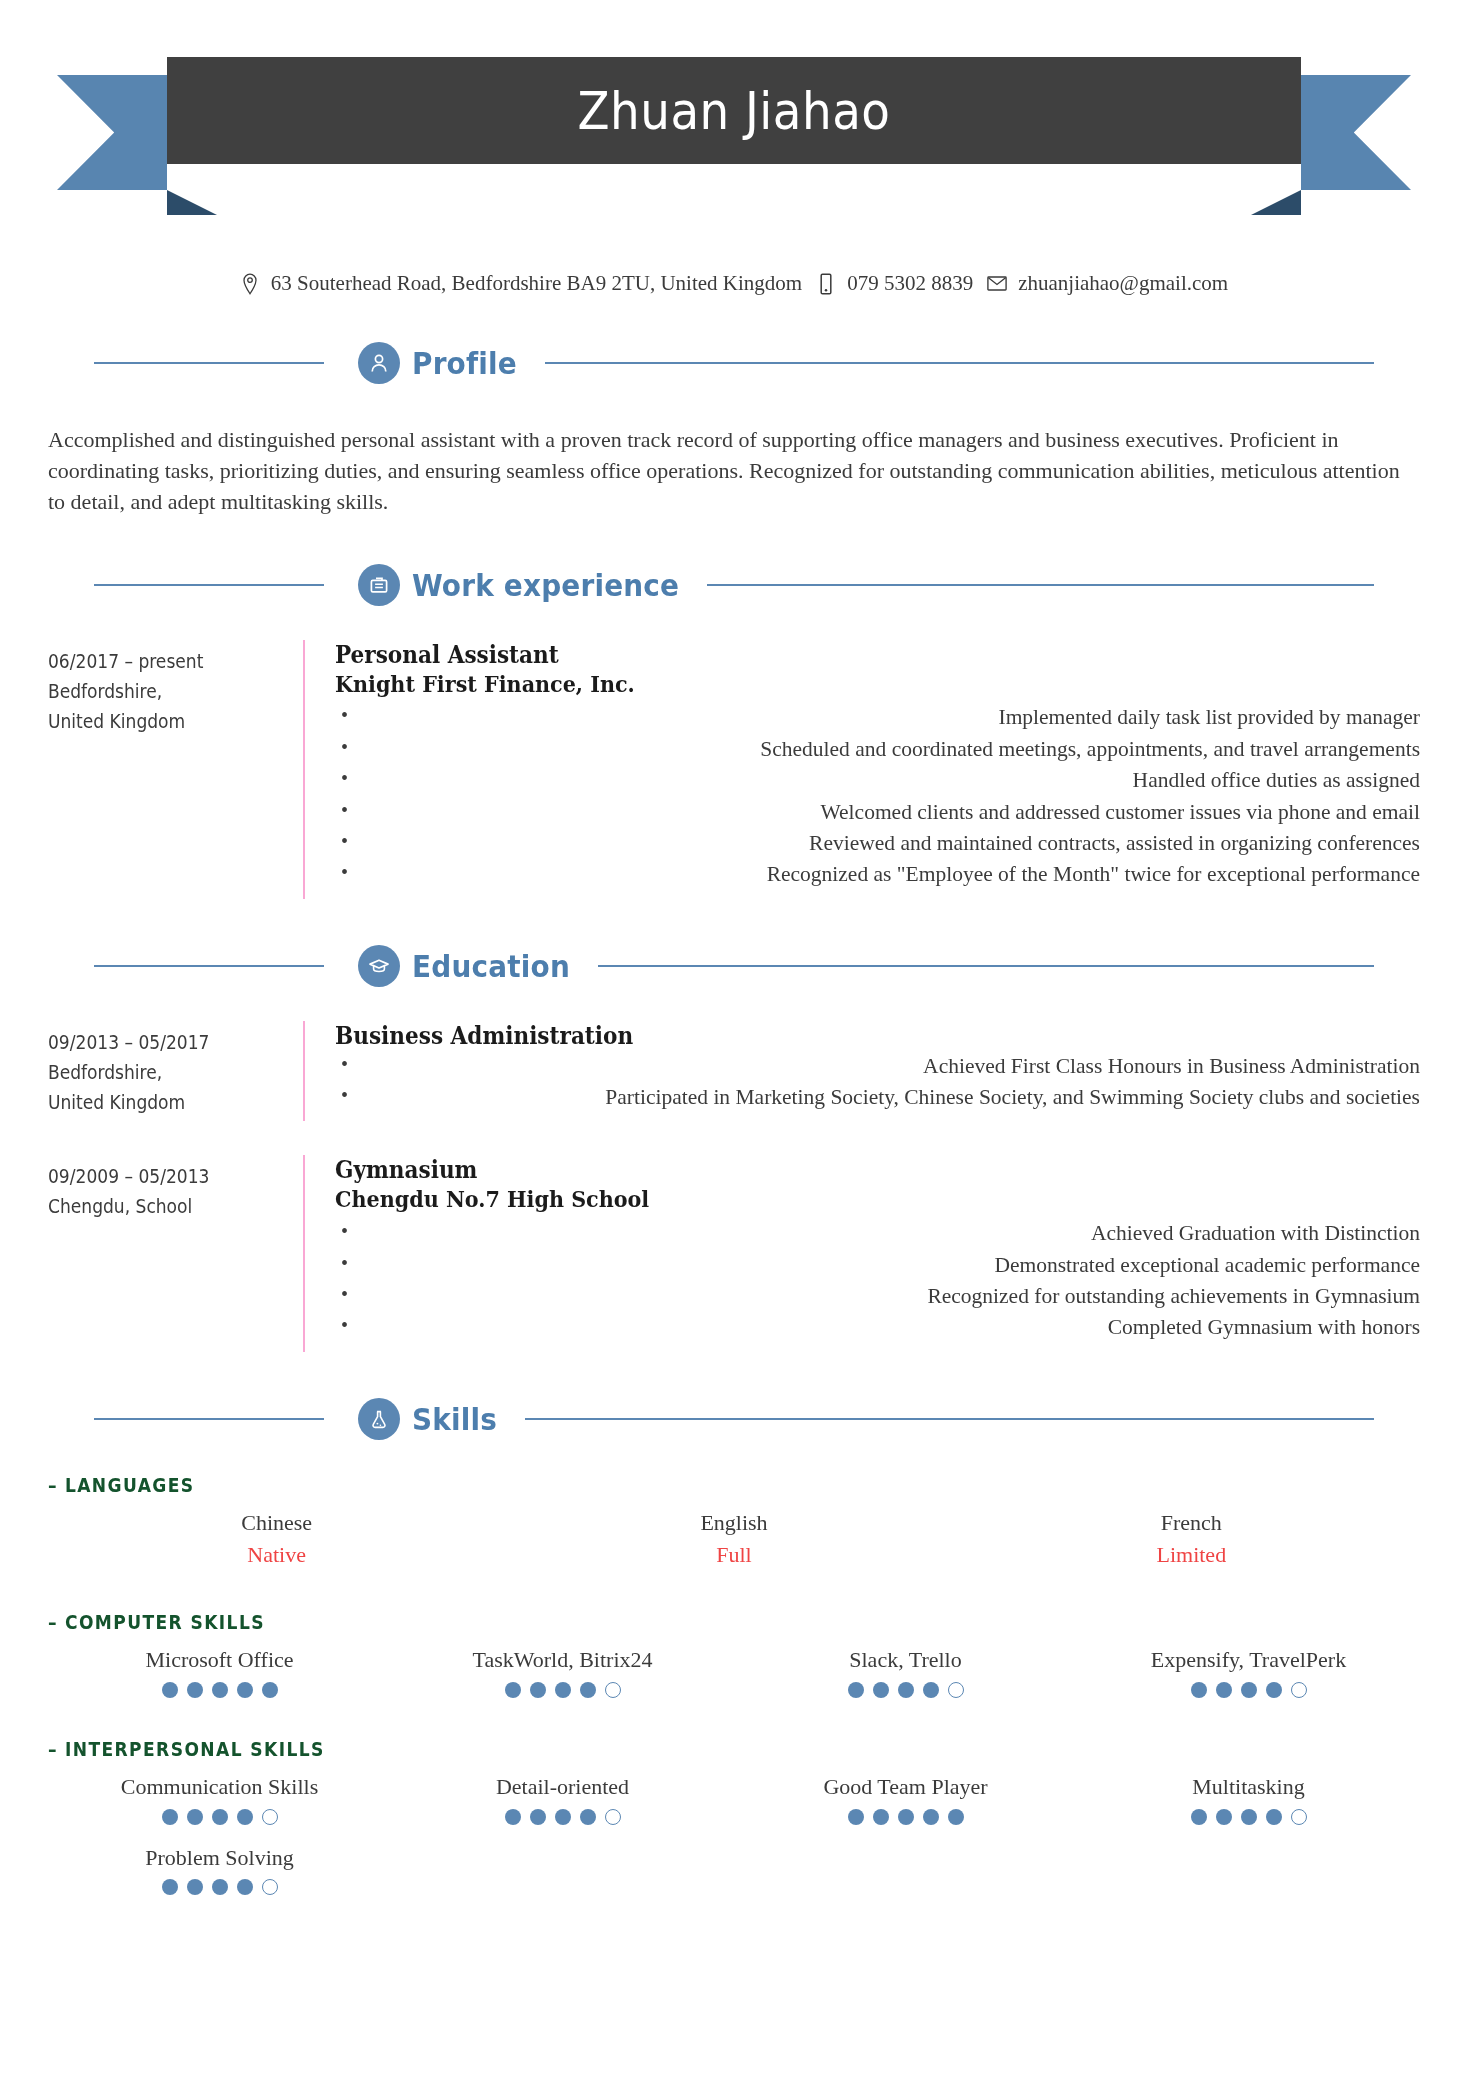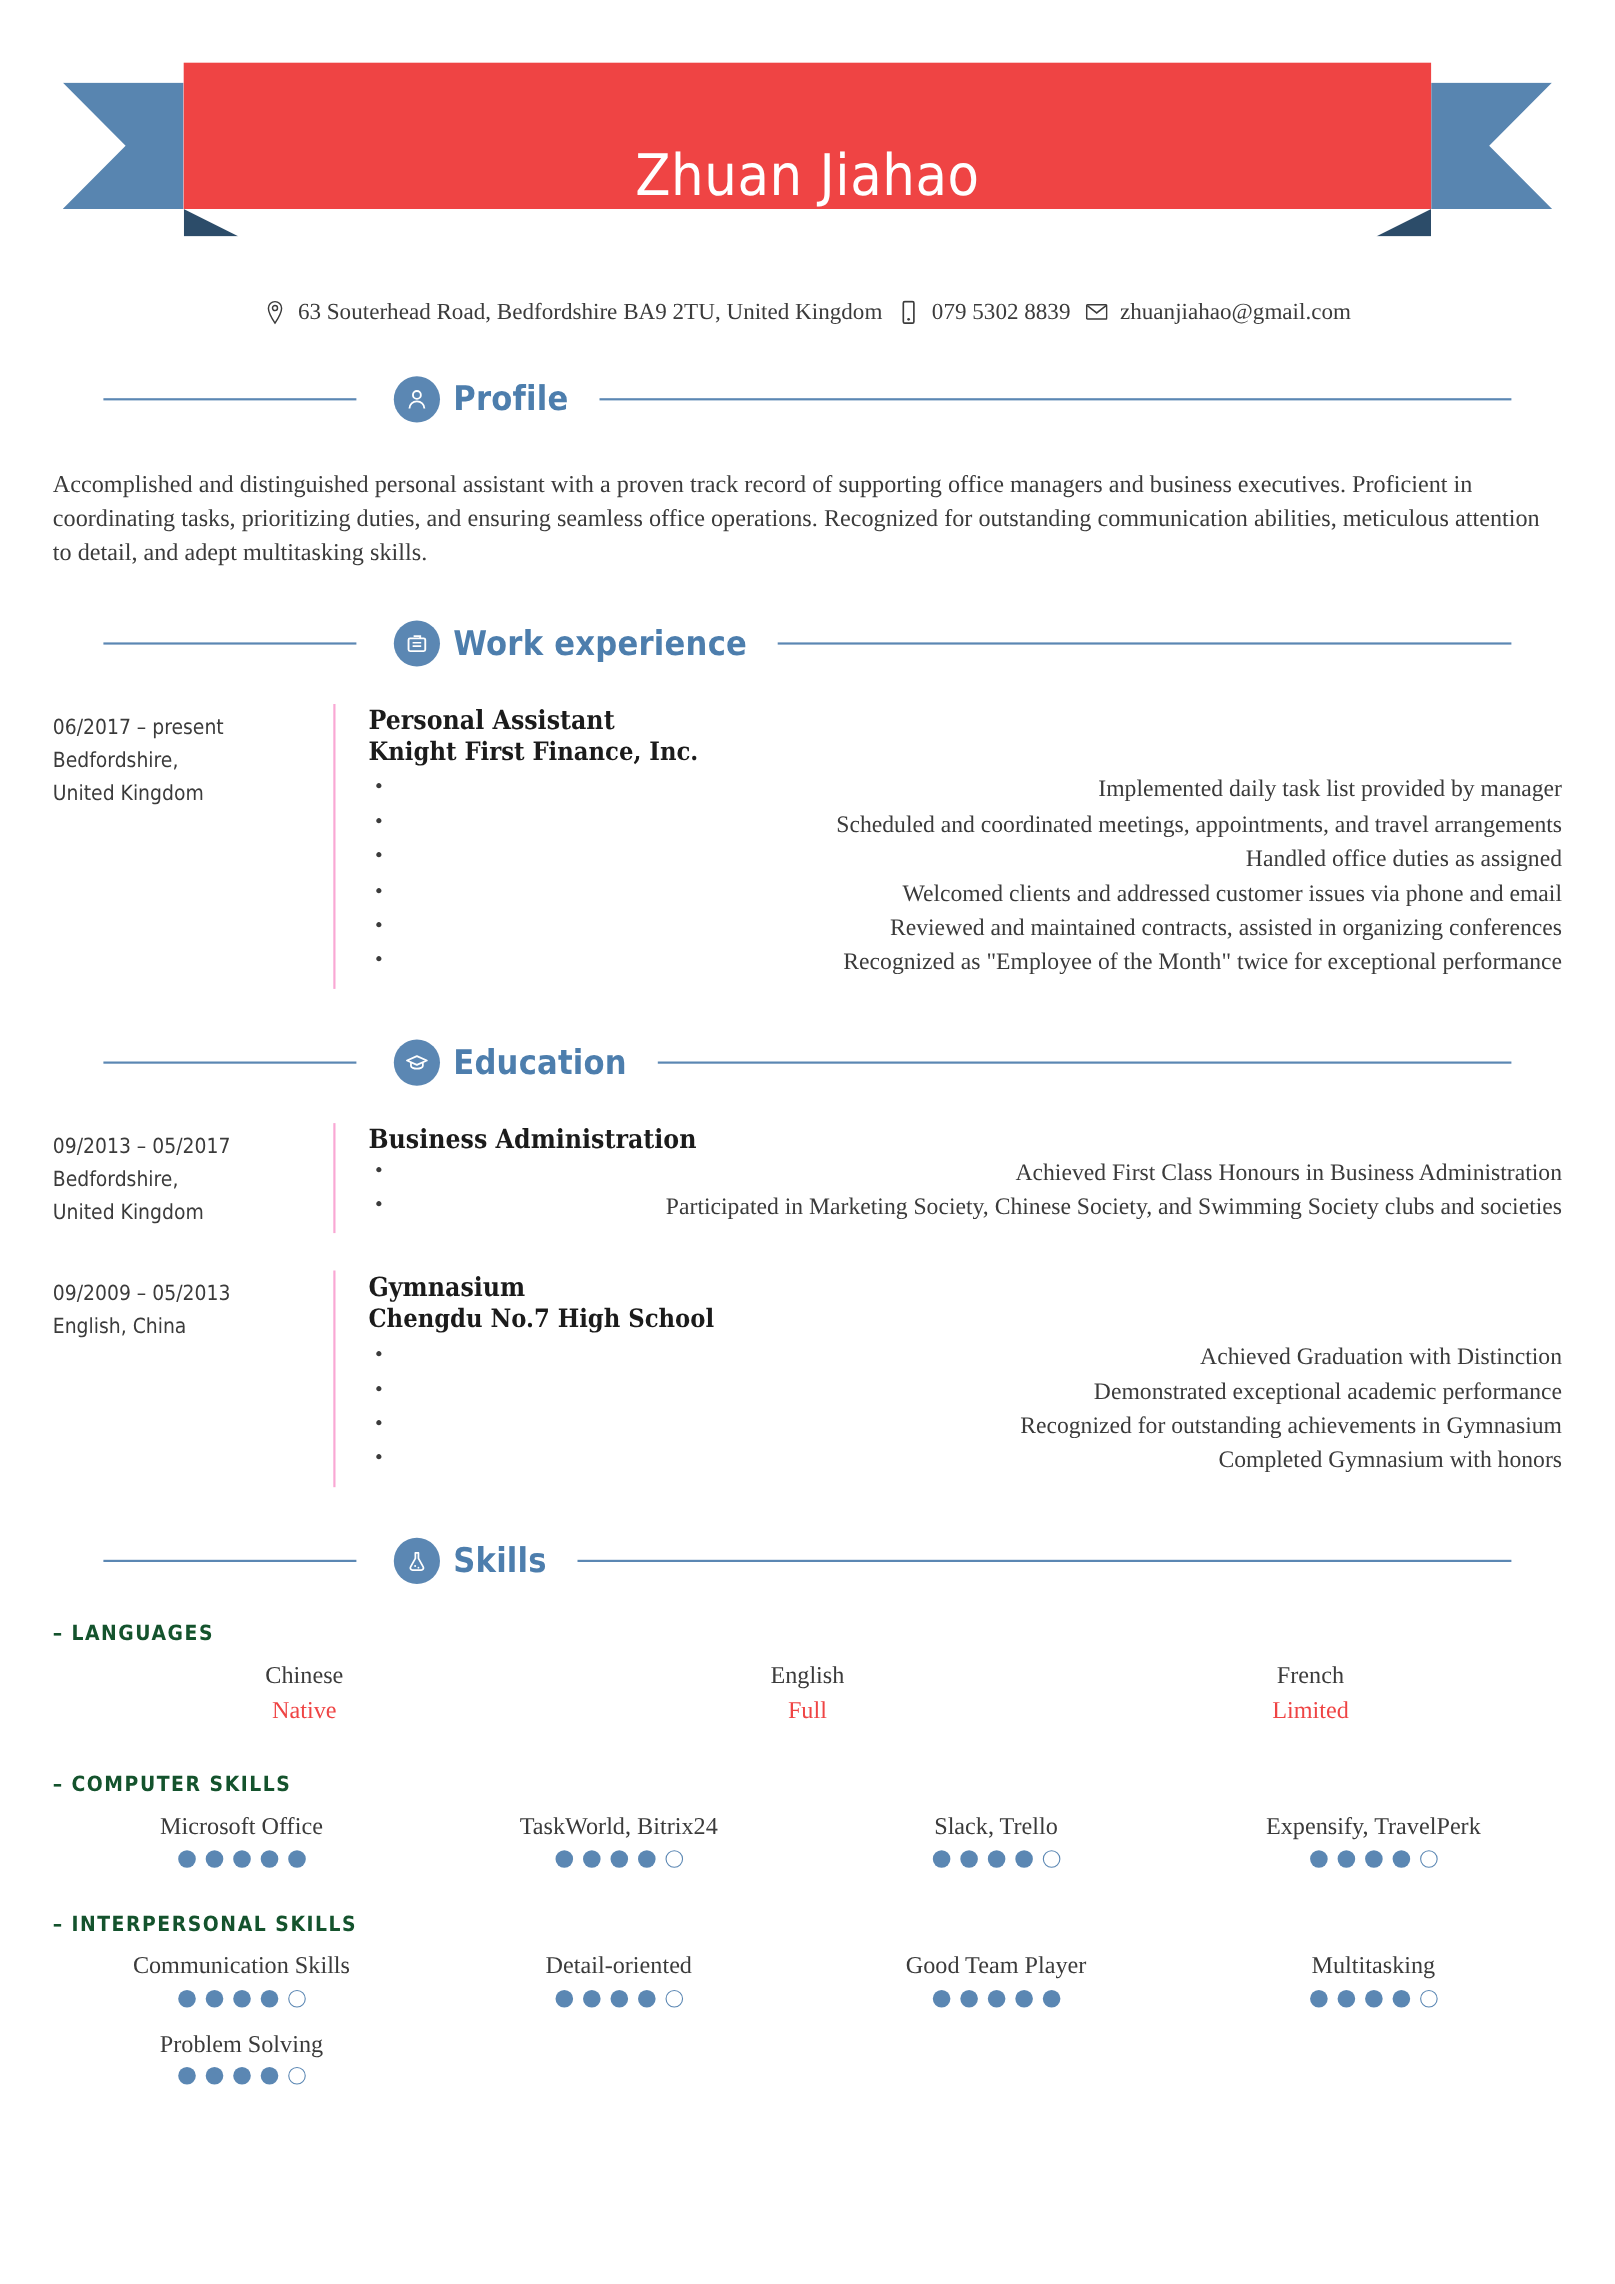--- a/index.html
+++ b/index.html
@@ -58,24 +58,24 @@
   }
   .ribbon-fold.right {
     right: 167px;
     clip-path: polygon(100% 0, 100% 100%, 0 100%);
   }
   .ribbon-main {
     position: absolute;
     left: 167px;
     right: 167px;
     top: 0;
-    height: 133px;
-    background: #ef4444;
-    display: flex;
-    align-items: flex-end;
+    height: 107px;
+    background: #404040;
+    display: flex;
+    align-items: center;
     justify-content: center;
   }
   .ribbon-name {
     font-family: "DejaVu Sans Condensed", "Liberation Sans Narrow", "Liberation Sans", sans-serif;
     font-size: 52px;
     font-weight: 400;
     color: #ffffff;
     letter-spacing: 0.5px;
     white-space: nowrap;
   }
@@ -392,21 +392,21 @@
         <ul class="bullets">
           <li>Achieved First Class Honours in Business Administration</li>
           <li>Participated in Marketing Society, Chinese Society, and Swimming Society clubs and societies</li>
         </ul>
       </div>
     </div>
 
     <div class="entry">
       <div class="entry-meta">
         <div>09/2009 – 05/2013</div>
-        <div>English, China</div>
+        <div>Chengdu, School</div>
       </div>
       <div class="entry-body">
         <div class="entry-title">Gymnasium</div>
         <div class="entry-org">Chengdu No.7 High School</div>
         <ul class="bullets">
           <li>Achieved Graduation with Distinction</li>
           <li>Demonstrated exceptional academic performance</li>
           <li>Recognized for outstanding achievements in Gymnasium</li>
           <li>Completed Gymnasium with honors</li>
         </ul>

